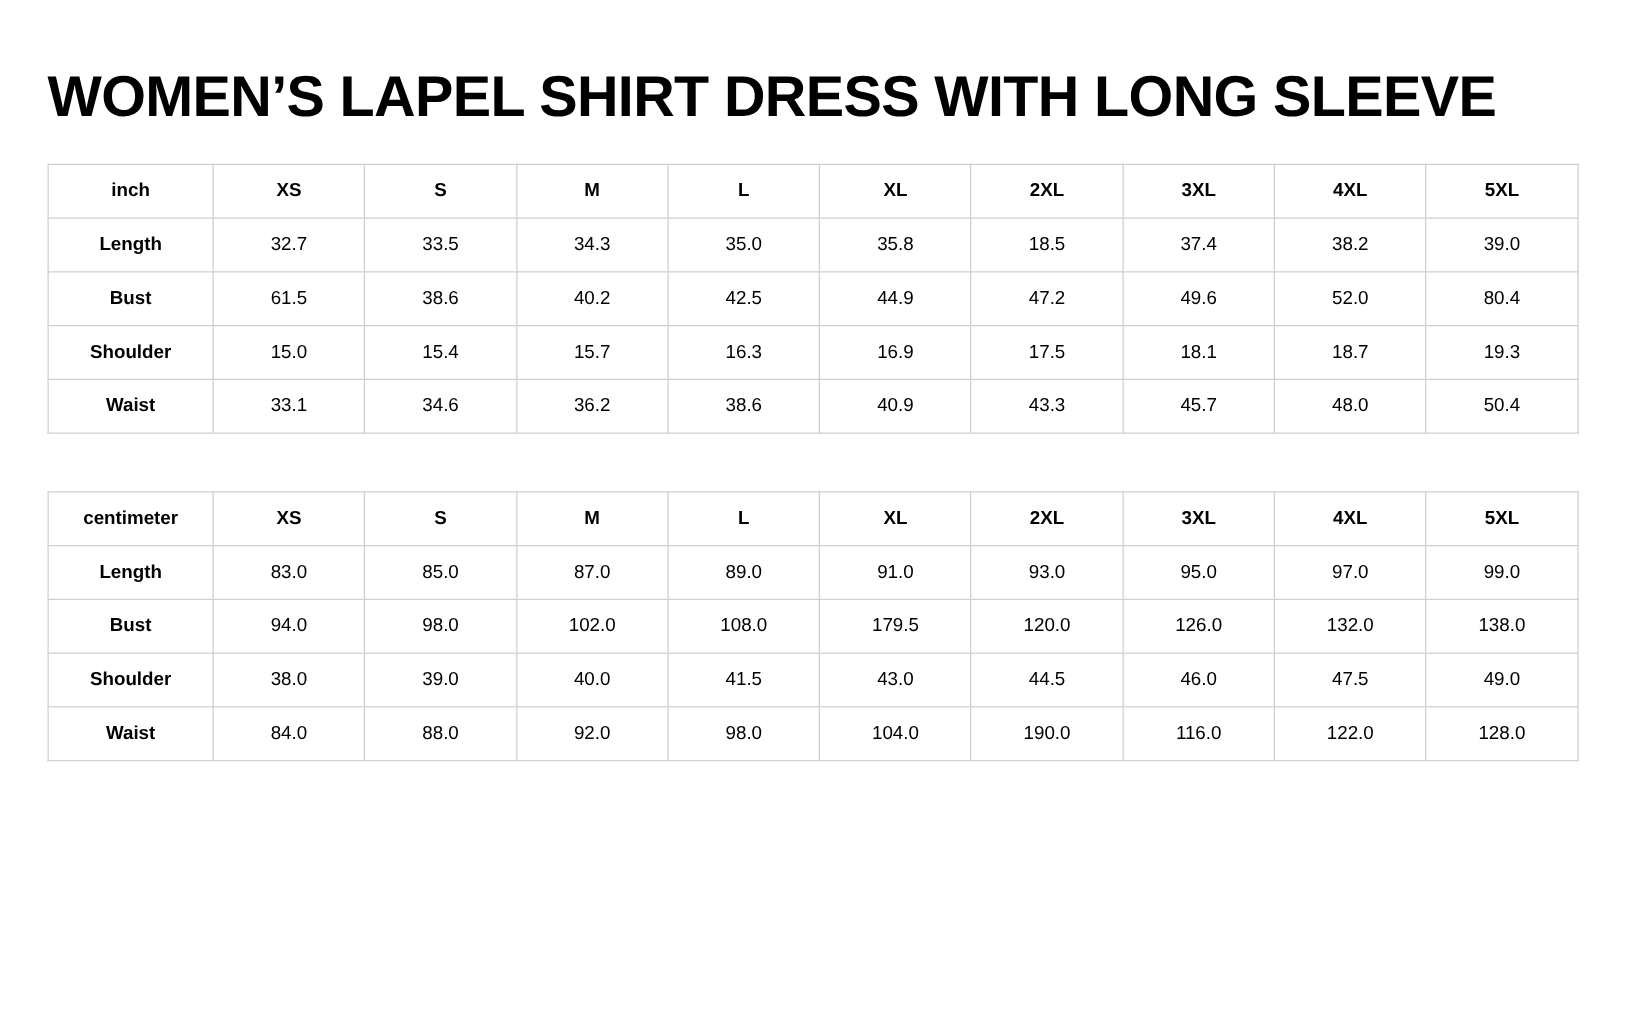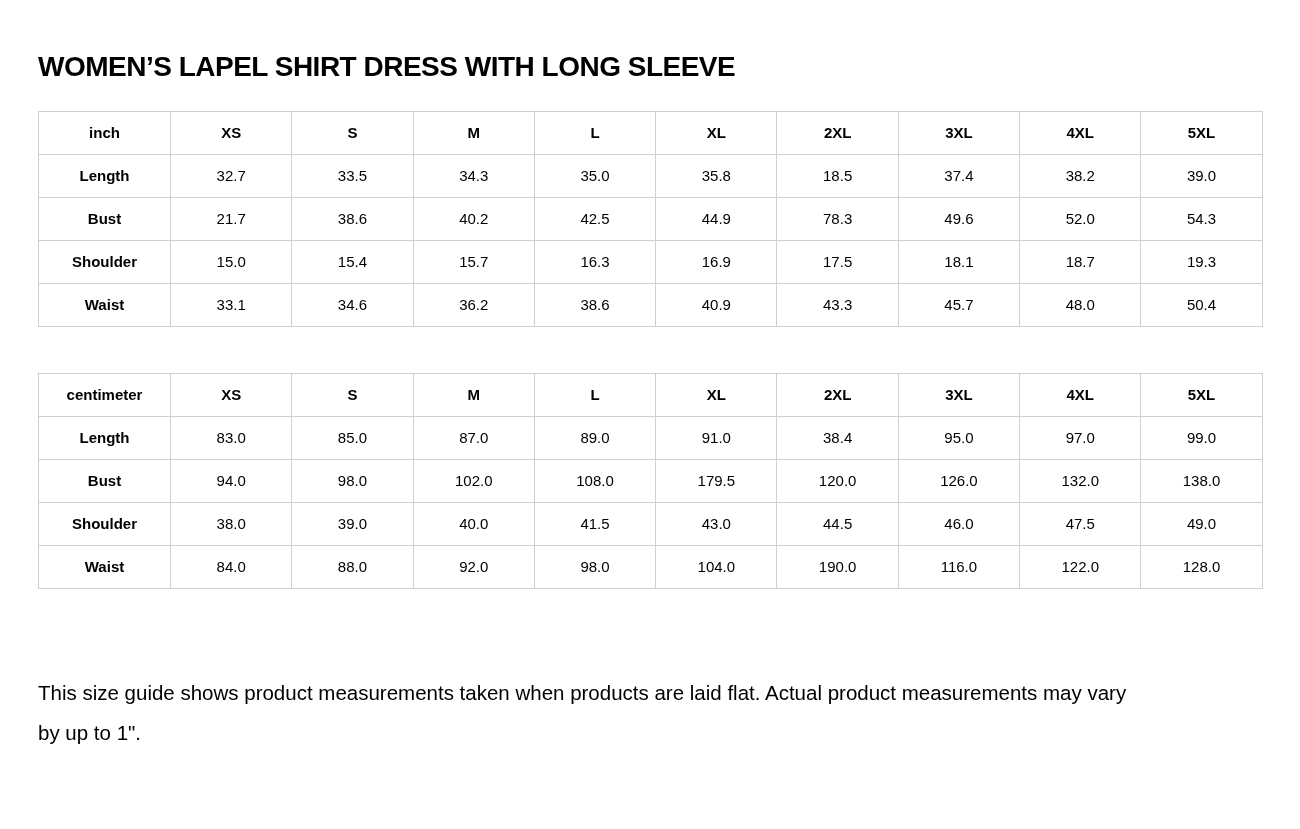--- a/index.html
+++ b/index.html
@@ -15,21 +15,21 @@
     overflow: hidden;
   }
   .page {
     position: relative;
     width: 1300px;
     height: 829px;
     box-sizing: border-box;
     padding: 0 38px;
   }
   .title {
-    font-size: 28px;
+    font-size: 46px;
     font-weight: bold;
     letter-spacing: -0.5px;
     line-height: 1.1;
     margin: 0;
     padding-top: 52px;
     padding-bottom: 0;
     color: #000;
     white-space: nowrap;
   }
   .table-wrap {
@@ -109,29 +109,29 @@
           <td class="value">34.3</td>
           <td class="value">35.0</td>
           <td class="value">35.8</td>
           <td class="value">18.5</td>
           <td class="value">37.4</td>
           <td class="value">38.2</td>
           <td class="value">39.0</td>
         </tr>
         <tr>
           <td>Bust</td>
-          <td class="value">21.7</td>
+          <td class="value">61.5</td>
           <td class="value">38.6</td>
           <td class="value">40.2</td>
           <td class="value">42.5</td>
           <td class="value">44.9</td>
-          <td class="value">78.3</td>
+          <td class="value">47.2</td>
           <td class="value">49.6</td>
           <td class="value">52.0</td>
-          <td class="value">54.3</td>
+          <td class="value">80.4</td>
         </tr>
         <tr>
           <td>Shoulder</td>
           <td class="value">15.0</td>
           <td class="value">15.4</td>
           <td class="value">15.7</td>
           <td class="value">16.3</td>
           <td class="value">16.9</td>
           <td class="value">17.5</td>
           <td class="value">18.1</td>
@@ -185,21 +185,21 @@
         </tr>
       </thead>
       <tbody>
         <tr>
           <td>Length</td>
           <td class="value">83.0</td>
           <td class="value">85.0</td>
           <td class="value">87.0</td>
           <td class="value">89.0</td>
           <td class="value">91.0</td>
-          <td class="value">38.4</td>
+          <td class="value">93.0</td>
           <td class="value">95.0</td>
           <td class="value">97.0</td>
           <td class="value">99.0</td>
         </tr>
         <tr>
           <td>Bust</td>
           <td class="value">94.0</td>
           <td class="value">98.0</td>
           <td class="value">102.0</td>
           <td class="value">108.0</td>
@@ -230,15 +230,14 @@
           <td class="value">104.0</td>
           <td class="value">190.0</td>
           <td class="value">116.0</td>
           <td class="value">122.0</td>
           <td class="value">128.0</td>
         </tr>
       </tbody>
     </table>
   </div>
 
-  <p class="note">This size guide shows product measurements taken when products are laid flat. Actual product measurements may vary by up to 1".</p>
 
 </div>
 
 </body></html>

